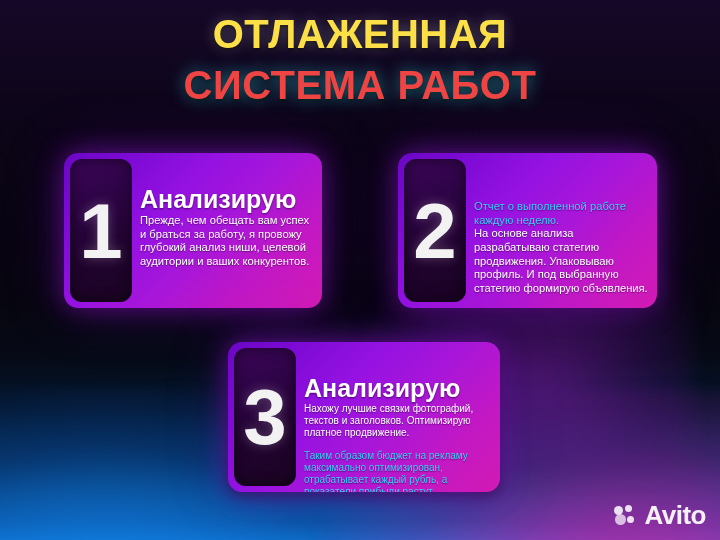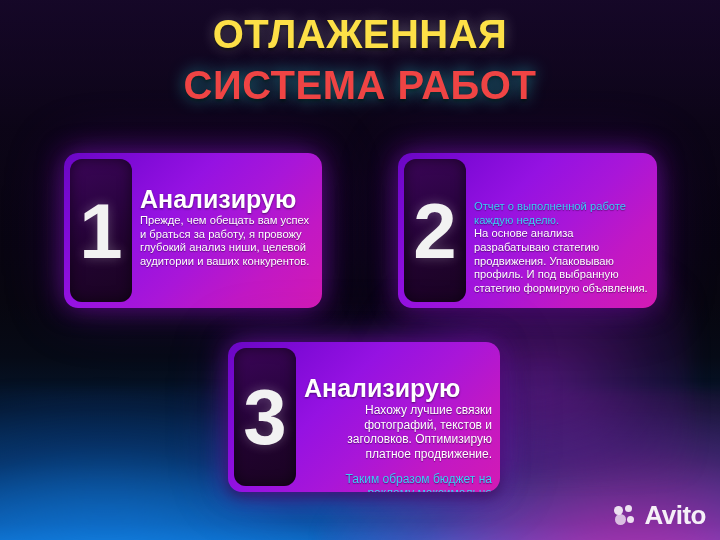--- a/index.html
+++ b/index.html
@@ -186,21 +186,21 @@
   #card2 .num-panel { width: 62px; }
   #card2 .num { font-size: 78px; }
   #card2 .card-title { font-size: 25px; margin-top: 1px; }
   #card2 .card-para  { font-size: 11.2px; }
   #card2 .card-para.accent { margin-top: 14px; }
 
   #card3 { left: 228px; top: 342px; width: 272px; height: 150px; }
   #card3 .num-panel { width: 62px; }
   #card3 .num { font-size: 78px; }
   #card3 .card-title { font-size: 25px; margin-top: 1px; }
-  #card3 .card-para  { font-size: 12px; text-align: right; }
+  #card3 .card-para  { font-size: 10px; }
   #card3 .card-para.accent { margin-top: 10px; }
 
   
   .avito {
     position: absolute;
     right: 14px;
     bottom: 12px;
     display: flex;
     align-items: center;
     gap: 8px;

